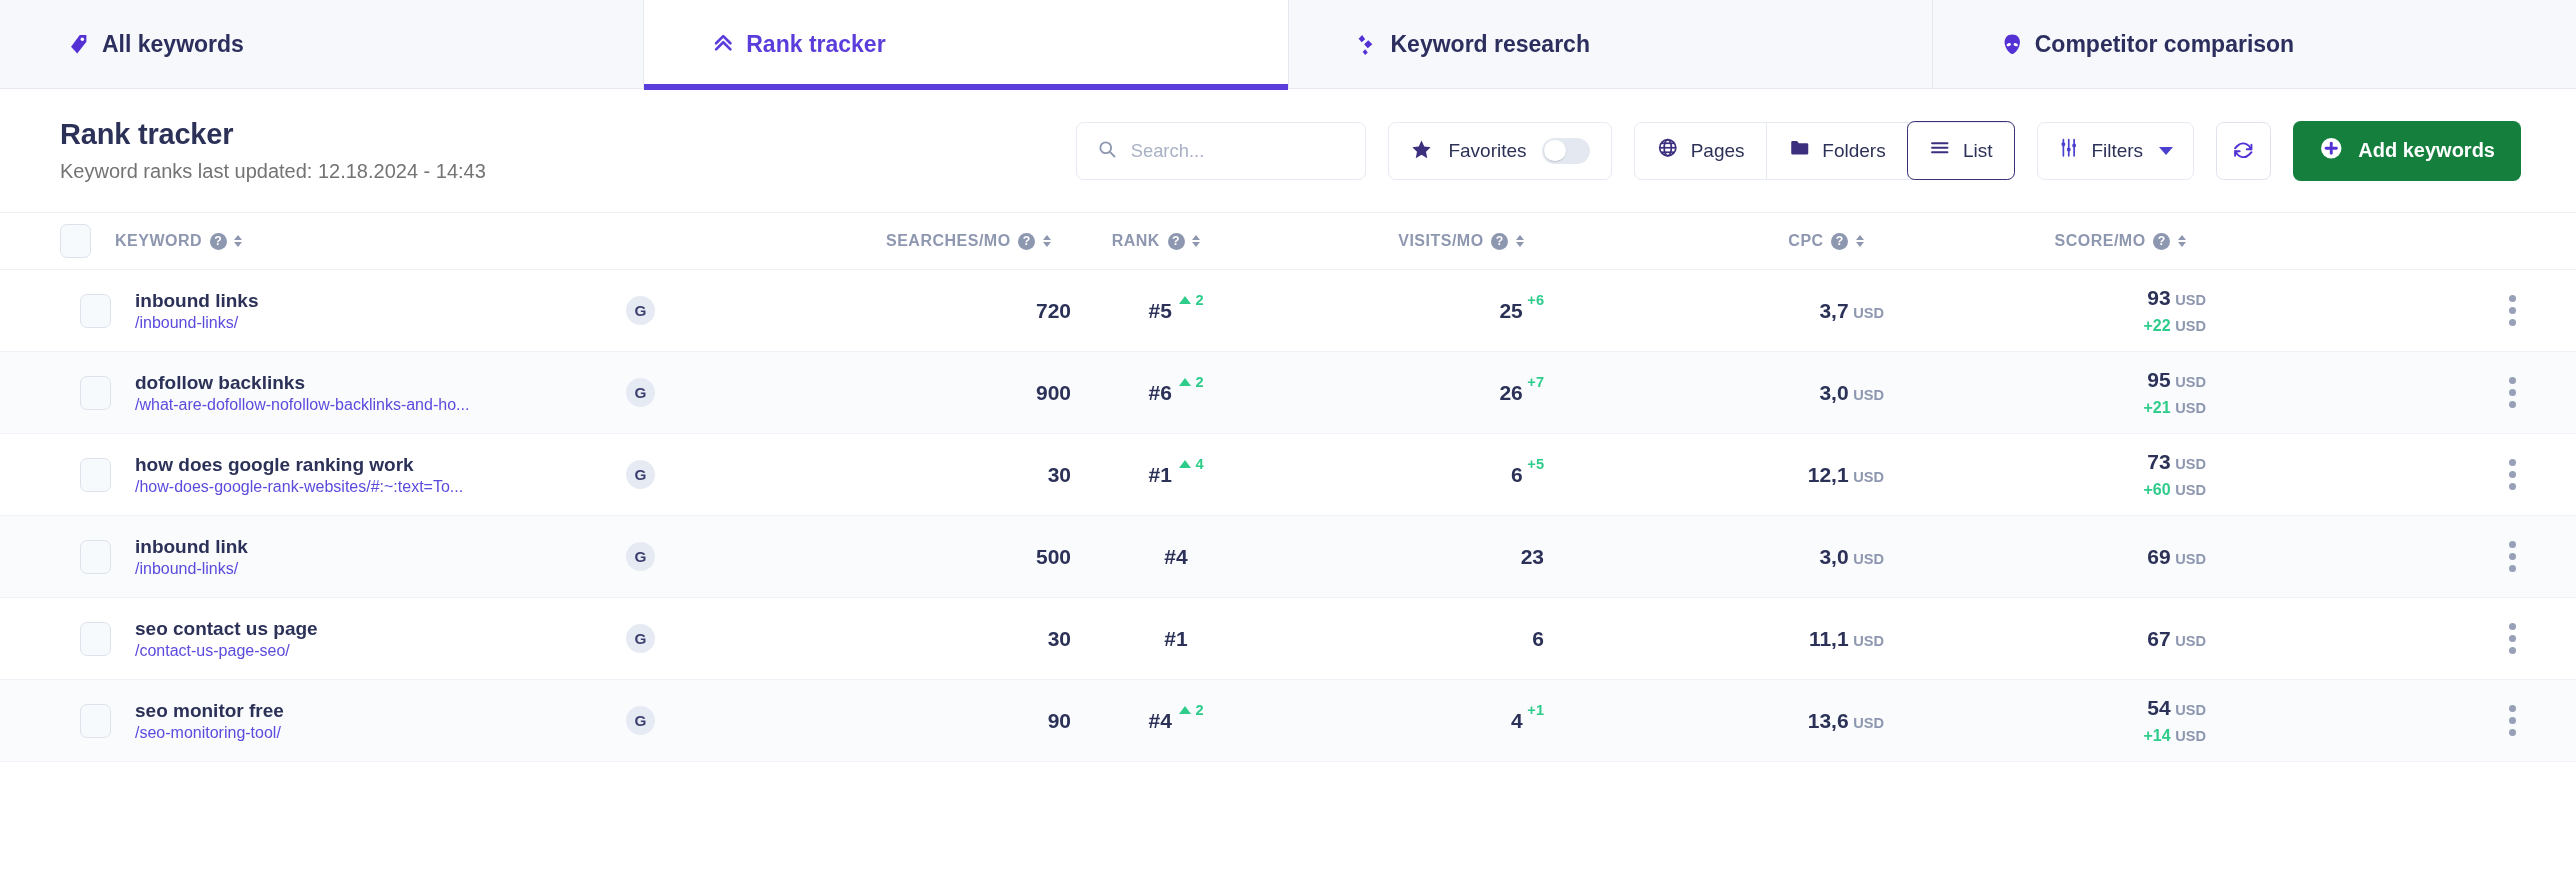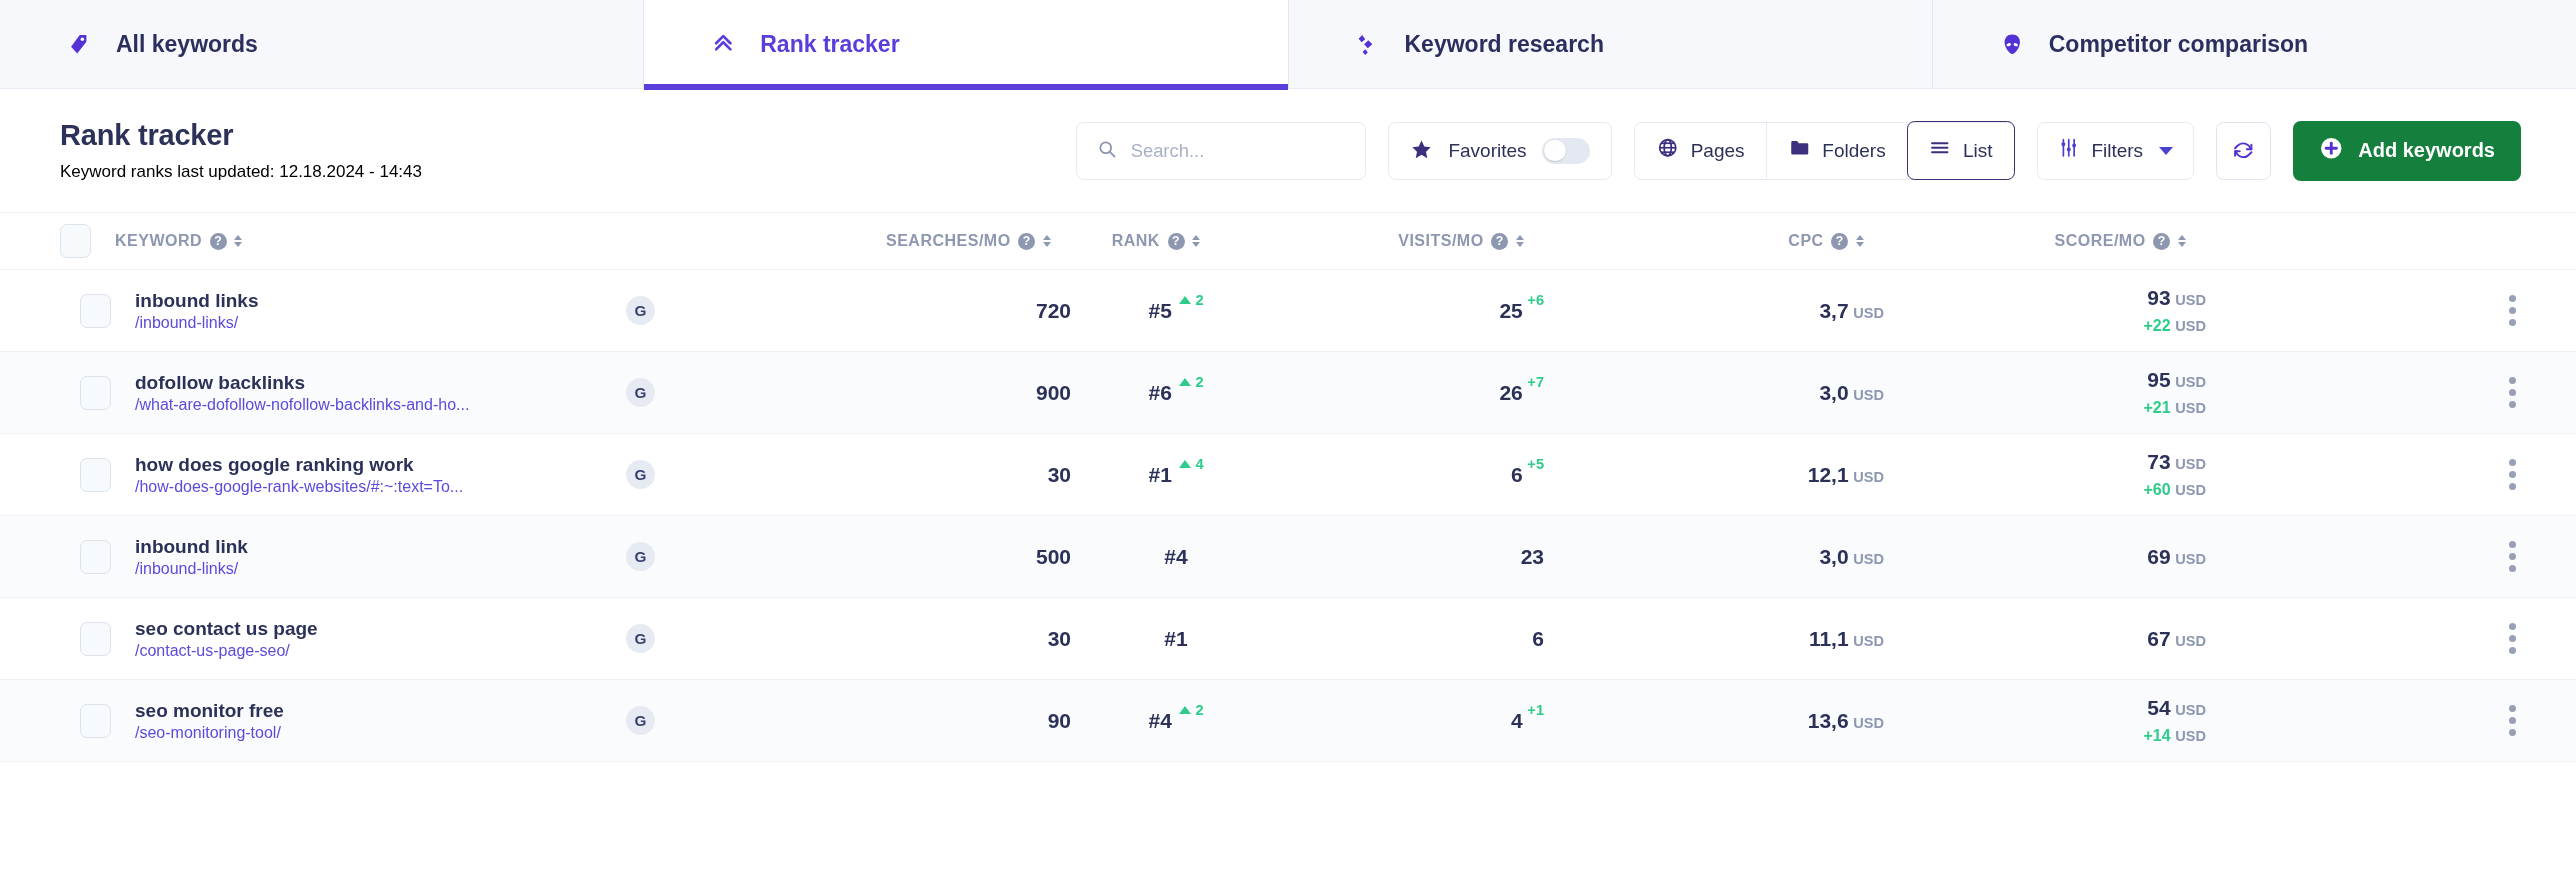--- a/index.html
+++ b/index.html
@@ -18,21 +18,21 @@
     background: #f6f8fb;
     border-bottom: 1.5px solid #e7eaf1;
     position: relative;
   }
   .tab {
     flex: 1 1 0;
     display: flex;
     align-items: center;
     justify-content: flex-start;
     padding-left: 66px;
-    gap: 24px;
+    gap: 10px;
     font-size: 23px;
     font-weight: bold;
     color: #2c2f5e;
     background: #f6f8fb;
     border-right: 1.5px solid #e3e7ef;
     position: relative;
     cursor: pointer;
   }
   .tab:last-child { border-right: none; }
   .tab.active {
@@ -64,22 +64,22 @@
   }
   .titleblock { flex: none; }
   .pagetitle {
     font-size: 29px;
     font-weight: bold;
     color: #2c3158;
     letter-spacing: -0.2px;
   }
   .subtitle {
     margin-top: 9.2px;
-    font-size: 17px;
-    color: #000000;
+    font-size: 20px;
+    color: #737373;
   }
 
   .toolbar {
     margin-left: auto;
     display: flex;
     align-items: center;
     gap: 22px;
   }
   .searchbox {
     width: 290px;

